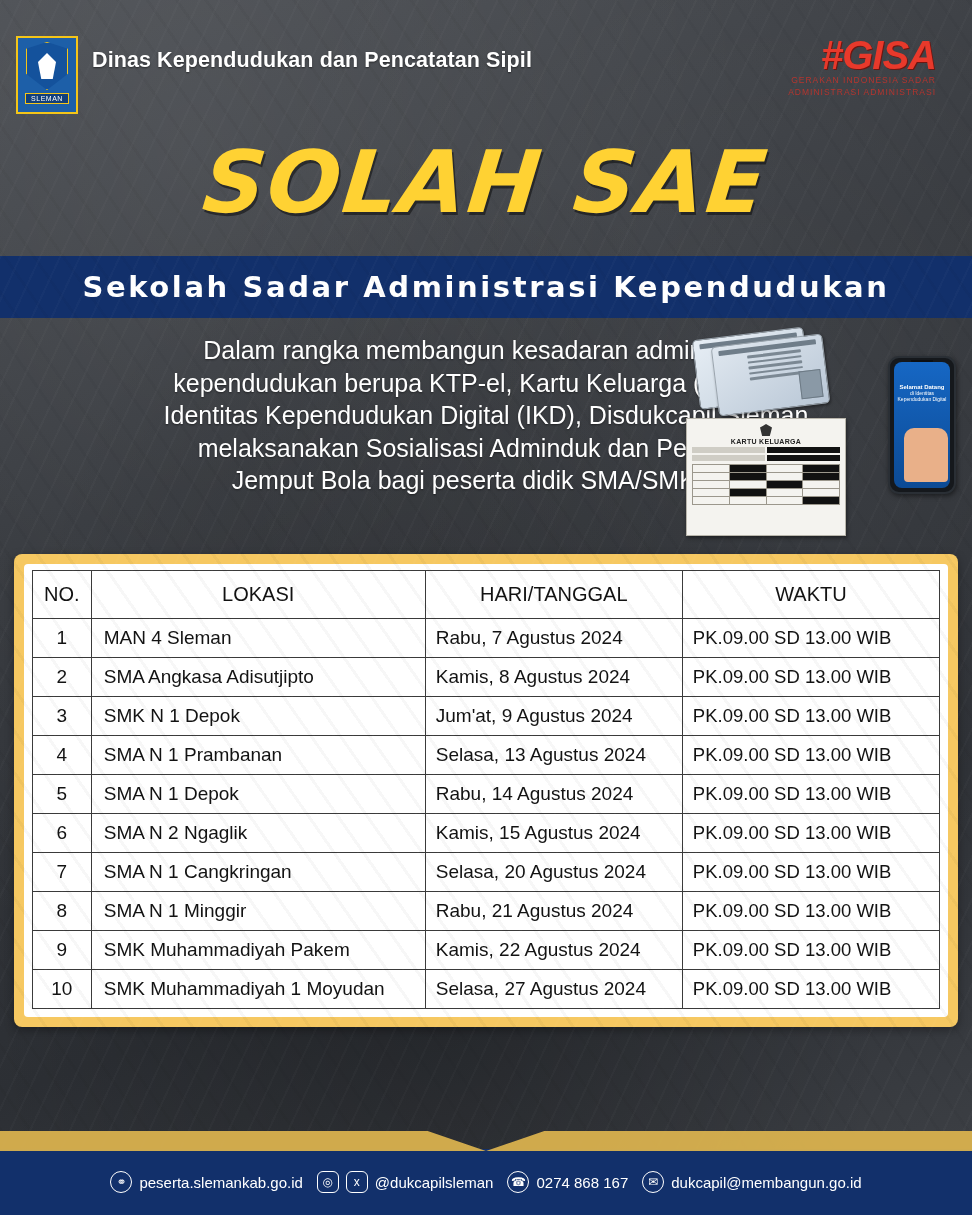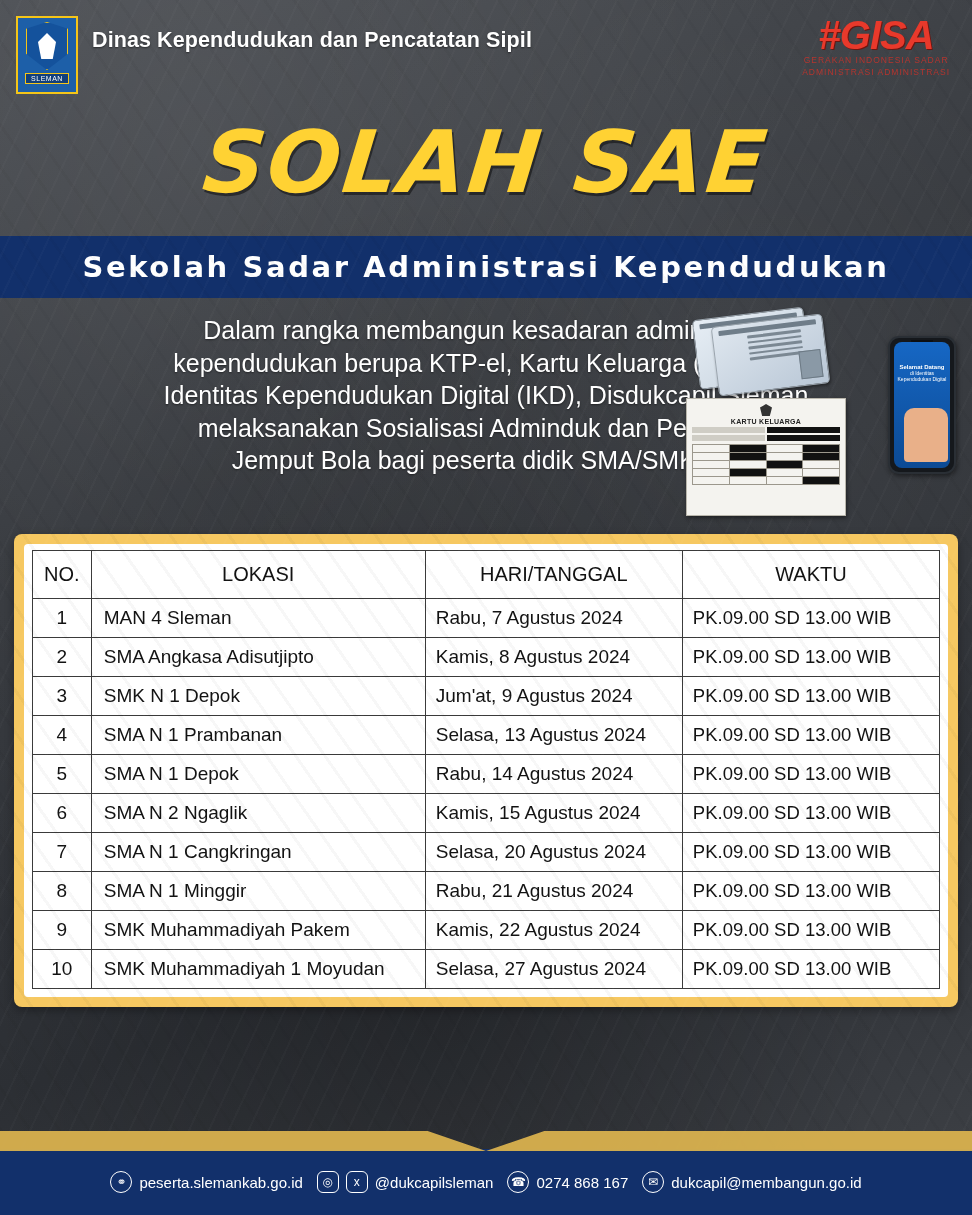--- a/index.html
+++ b/index.html
@@ -28,20 +28,21 @@
     pointer-events: none;
   }
 
   
   .header {
     position: relative;
     display: flex;
     align-items: flex-start;
     padding: 14px 18px 0 16px;
     height: 104px;
+    margin-top: 20px;
   }
   .logo {
     width: 62px; height: 78px;
     border: 2px solid #f5c518;
     background: #1d5fa8;
     position: relative;
     flex: none;
     margin-top: 2px;
     display: flex; flex-direction: column;
     align-items: center; justify-content: flex-start;
@@ -75,22 +76,22 @@
     color: #ffffff;
     font-size: 21.5px;
     line-height: 1.32;
     font-weight: 700;
     letter-spacing: .1px;
     padding-top: 12px;
     text-shadow: 0 1px 2px rgba(0,0,0,.5);
   }
   .gisa {
     position: absolute;
-    right: 22px; top: 16px;
-    text-align: center;
+    right: 36px; top: 16px;
+    text-align: right;
   }
   .gisa .g1 {
     font-size: 40px;
     font-weight: 900;
     font-style: italic;
     color: #e8392b;
     letter-spacing: -1px;
     line-height: .95;
     text-shadow: 1px 1px 0 #6d1510;
   }

